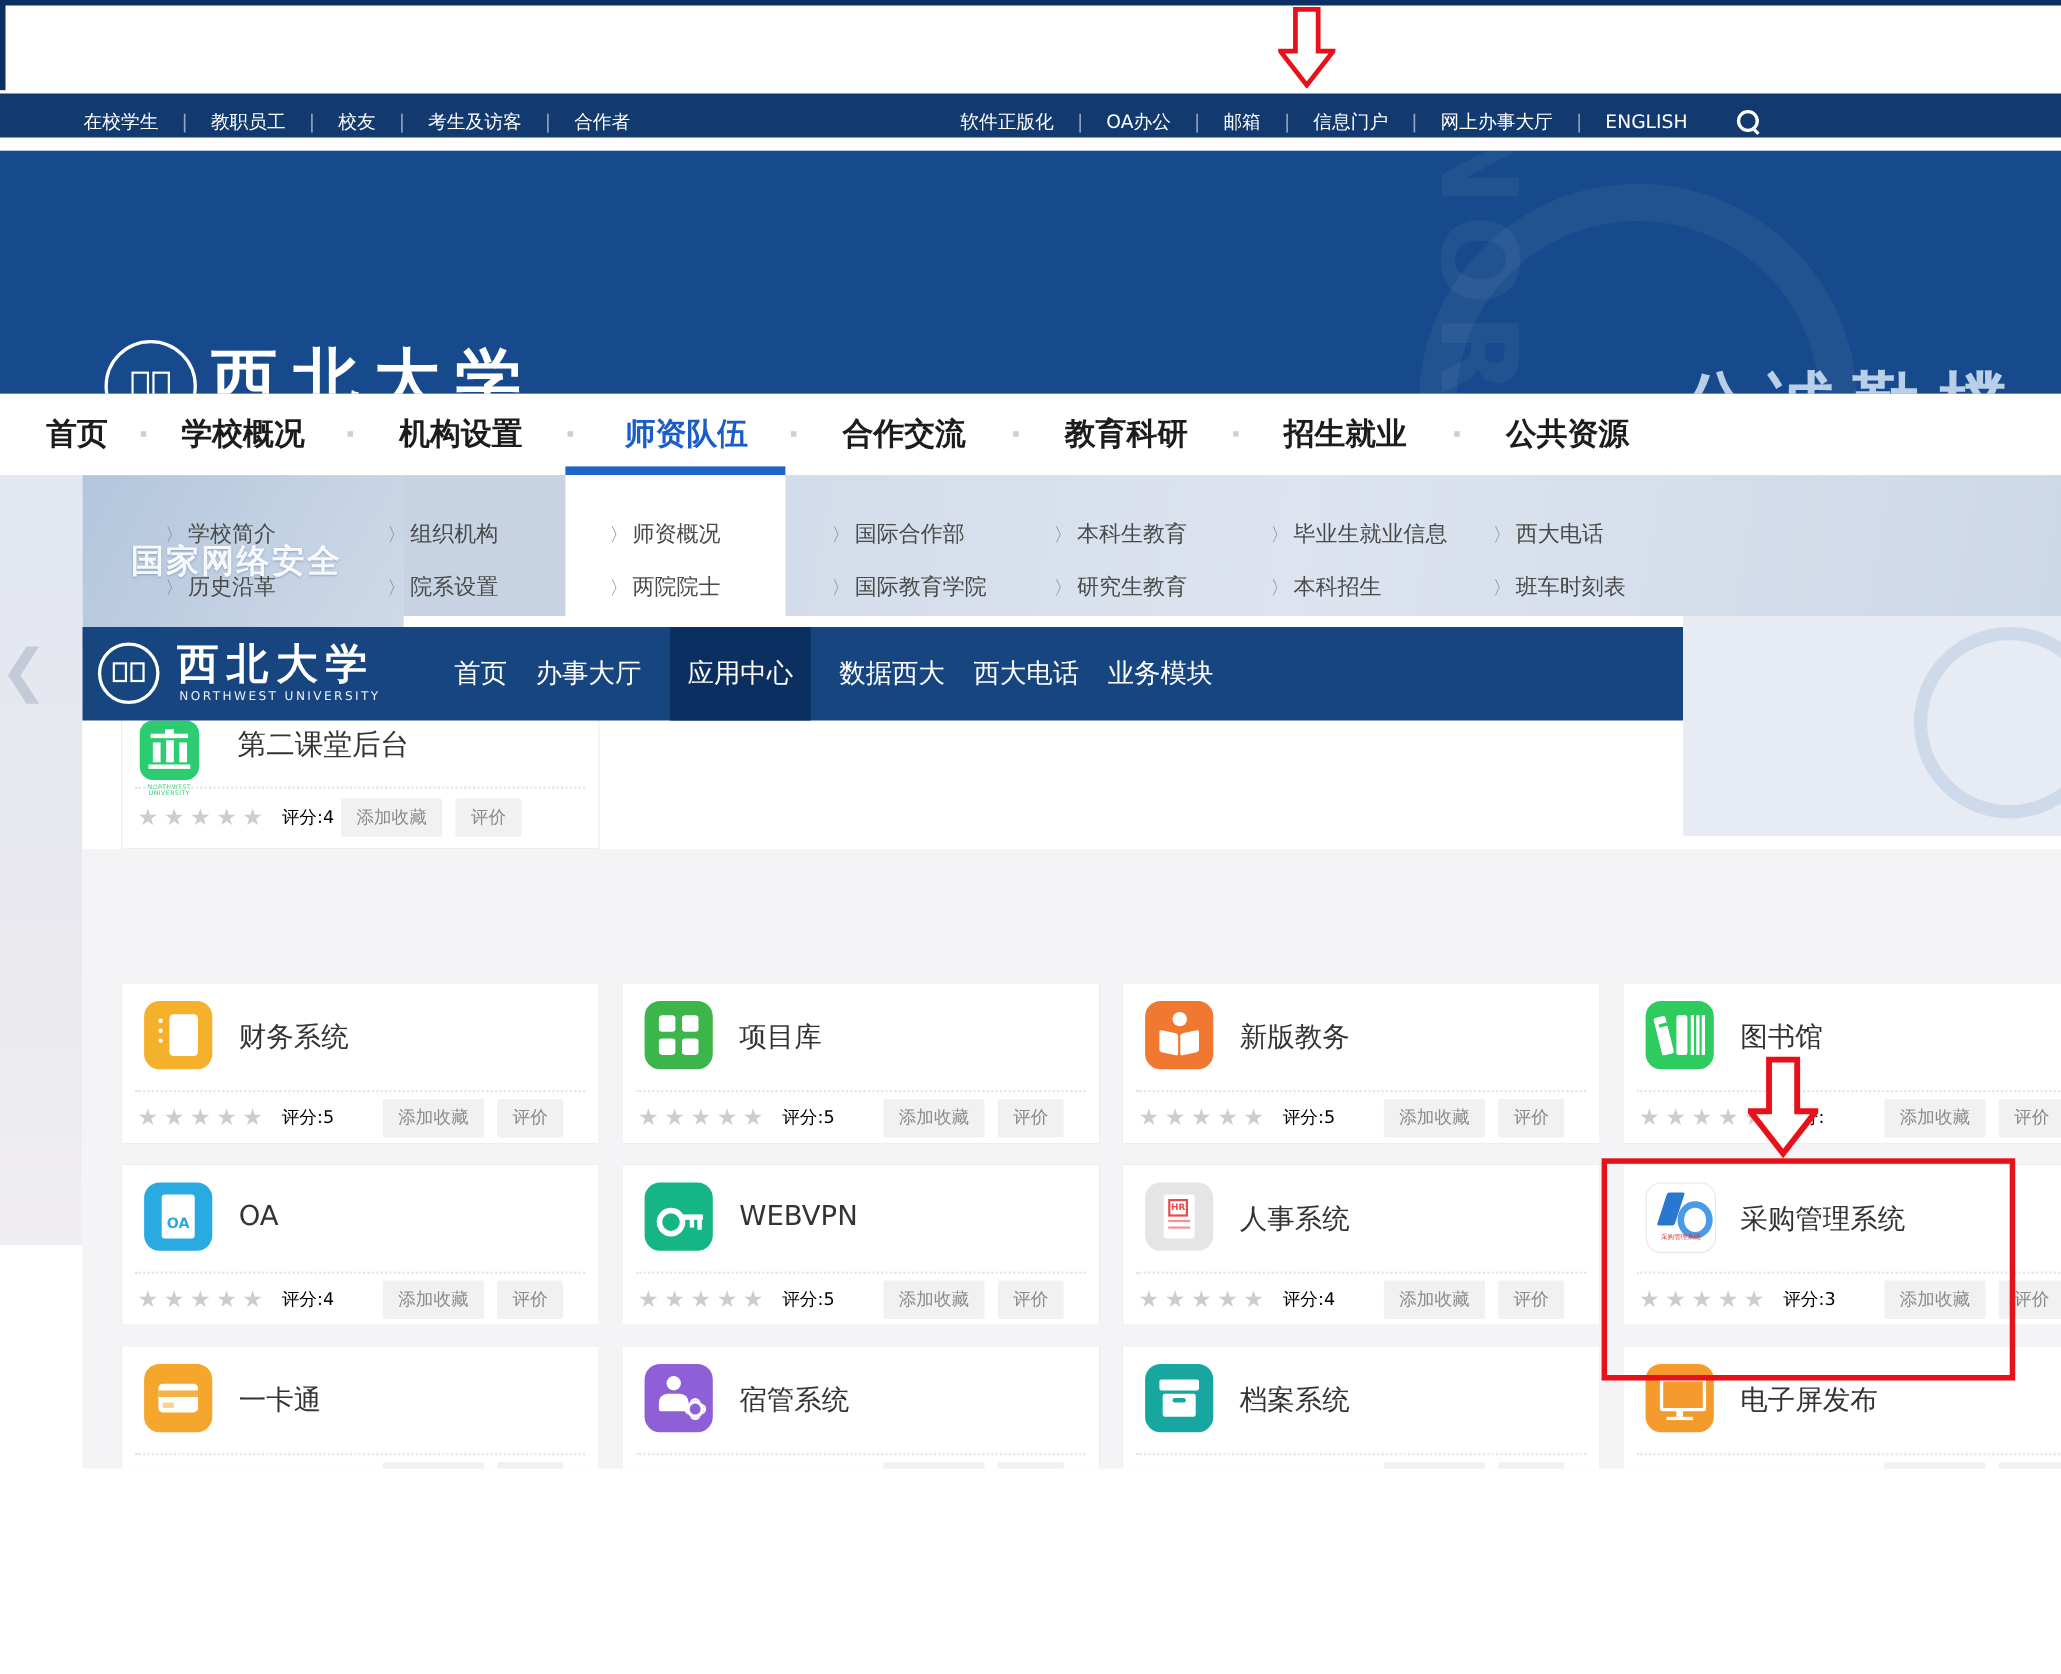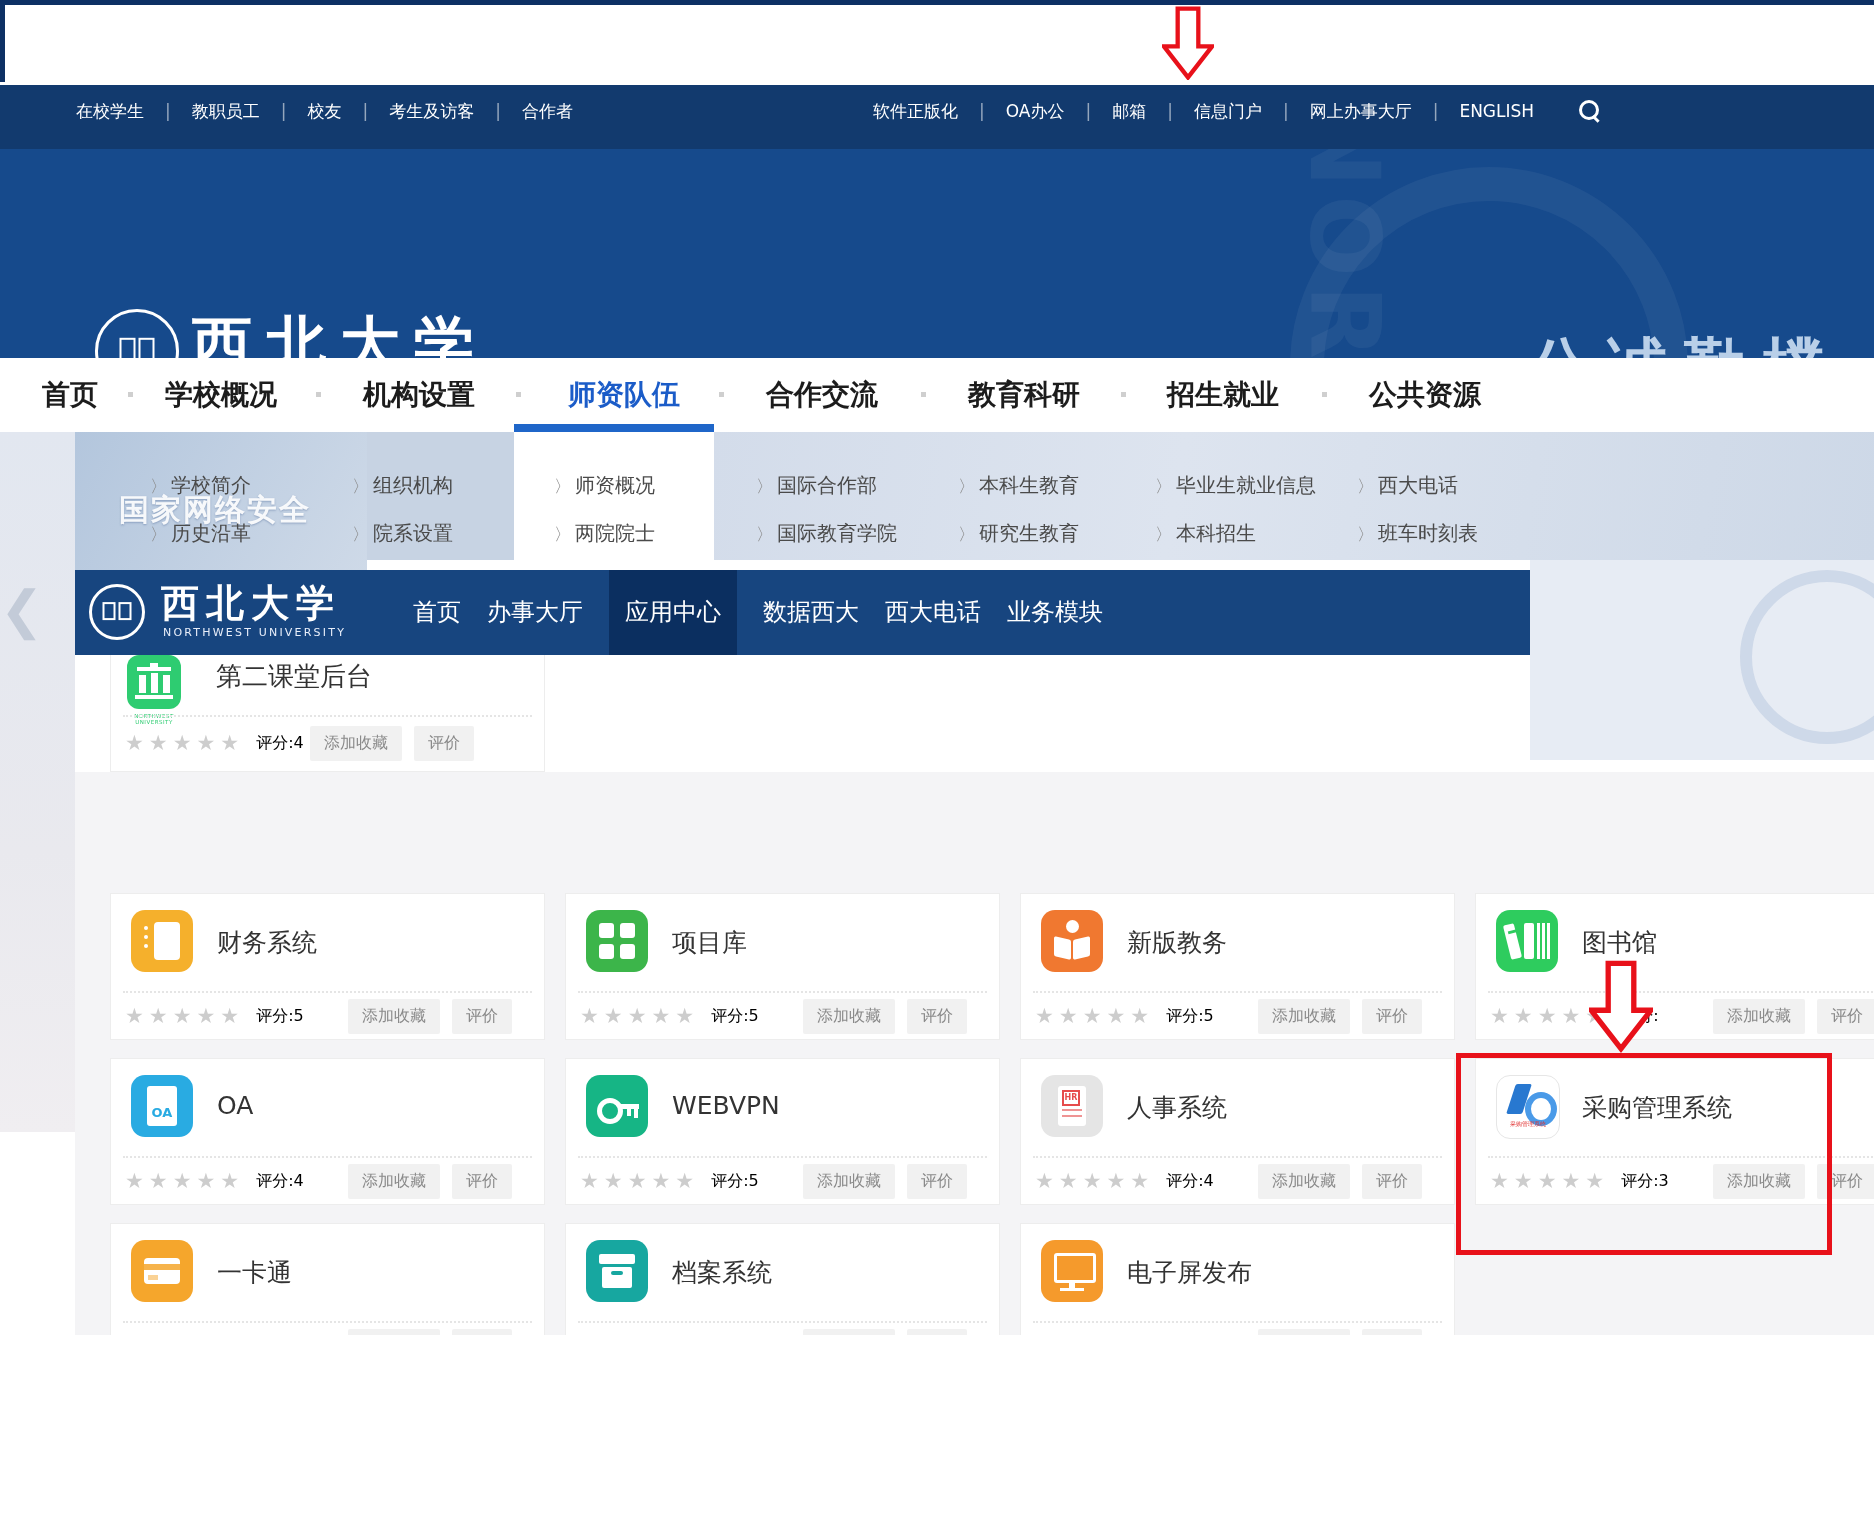--- a/index.html
+++ b/index.html
@@ -5,21 +5,21 @@
   html,body{margin:0;padding:0;}
   body{width:1874px;height:1522px;position:relative;overflow:hidden;background:#fff;
        font-family:"DejaVu Sans","Liberation Sans",sans-serif;}
   .abs{position:absolute;}
   
   #frame-top{left:0;top:0;width:1874px;height:5px;background:#0d3064;}
   #frame-left{left:0;top:0;width:5px;height:82px;background:#0d3064;}
   
   .ann-arrow svg{display:block;}
   
-  #ubar{left:0;top:85px;width:1874px;height:64px;background:#123a6e;color:#fff;font-size:17px;z-index:5;}
+  #ubar{left:0;top:85px;width:1874px;height:40px;background:#123a6e;color:#fff;font-size:17px;z-index:5;}
   .ubar-row{position:absolute;top:0;height:52px;display:flex;align-items:center;}
   #ubar-left{left:55px;}
   #ubar-right{left:852px;}
   .u-link{margin:0 21px;white-space:nowrap;cursor:pointer;position:relative;height:52px;line-height:52px;}
   .u-sep{color:rgba(255,255,255,.55);}
   #search-icon{width:22px;height:22px;margin-left:24px;position:relative;cursor:pointer;}
   #search-icon .lens{position:absolute;left:0;top:0;width:14px;height:14px;border:3px solid #fff;border-radius:50%;}
   #search-icon .tail{position:absolute;left:15px;top:15px;width:8px;height:3px;background:#fff;transform:rotate(45deg);transform-origin:0 0;}
   
   #banner{left:0;top:137px;width:1874px;height:221px;background:#164a8c;overflow:hidden;}
@@ -410,20 +410,36 @@
         <div class="dotline"></div>
         <div class="rate-row">
           <span class="rate-txt"></span>
           <span class="btn-group">
             <span class="card-btn">添加收藏</span>
             <span class="card-btn">评价</span>
           </span>
         </div>
       </div>
       <div class="card">
+        <div class="app-icon" style="background: rgb(142, 95, 214);">
+      <span class="ic w" style="left:20px;top:11px;width:13px;height:13px;border-radius:50%;"></span>
+      <span class="ic w" style="left:13px;top:27px;width:27px;height:16px;border-radius:8px 8px 2px 2px;"></span>
+      <span class="ic" style="left:38px;top:33px;width:10px;height:10px;border:3px solid #fff;border-radius:50%;box-shadow:0 -5px 0 -3px #fff,0 5px 0 -3px #fff,-5px 0 0 -3px #fff,5px 0 0 -3px #fff;"></span>
+        </div>
+        <div class="card-title">宿管系统</div>
+        <div class="dotline"></div>
+        <div class="rate-row">
+          <span class="rate-txt"></span>
+          <span class="btn-group">
+            <span class="card-btn">添加收藏</span>
+            <span class="card-btn">评价</span>
+          </span>
+        </div>
+      </div>
+      <div class="card">
         <div class="app-icon" style="background: rgb(23, 167, 160);">
       <span class="ic w" style="left:13px;top:14px;width:36px;height:10px;border-radius:2px;"></span>
       <span class="ic w" style="left:16px;top:27px;width:30px;height:21px;border-radius:2px;"></span>
       <span class="ic" style="left:25px;top:31px;width:12px;height:4px;background:#17a7a0;border-radius:2px;"></span>
         </div>
         <div class="card-title">档案系统</div>
         <div class="dotline"></div>
         <div class="rate-row">
           <span class="rate-txt"></span>
           <span class="btn-group">

